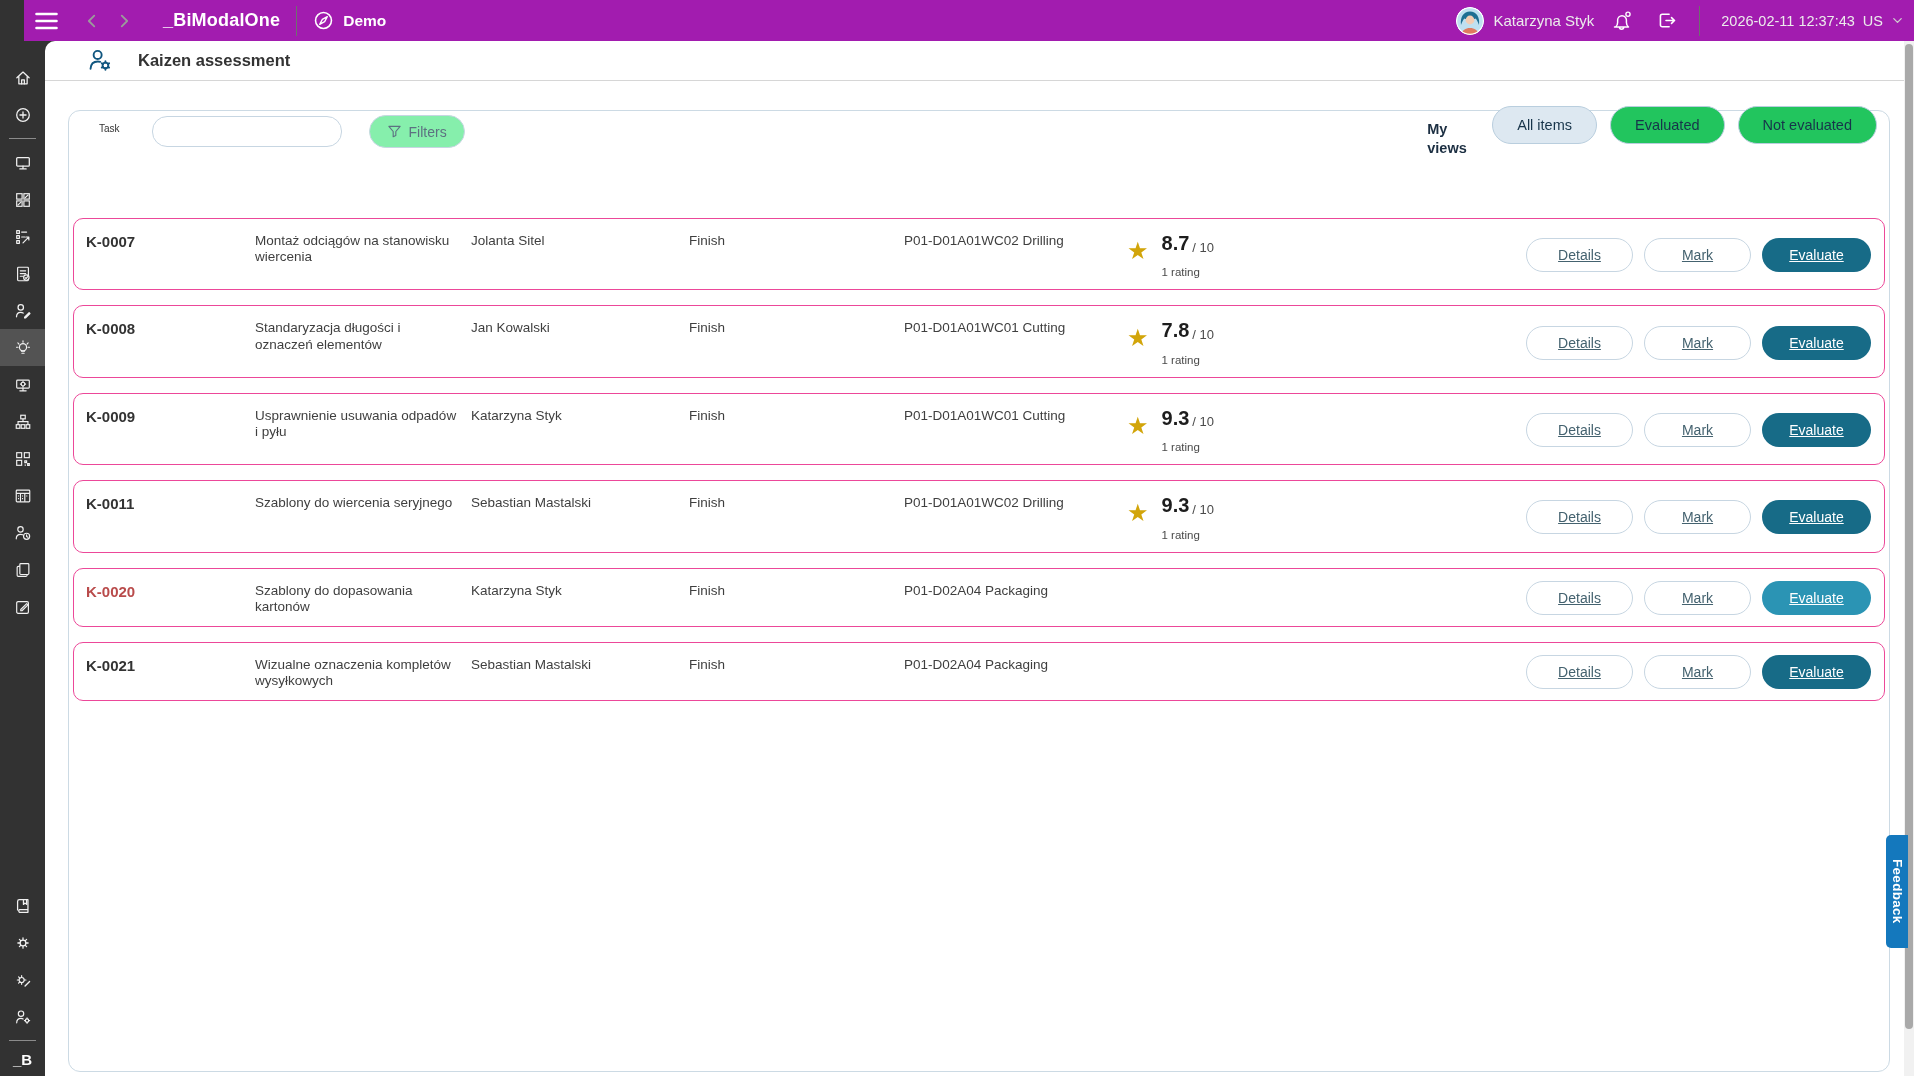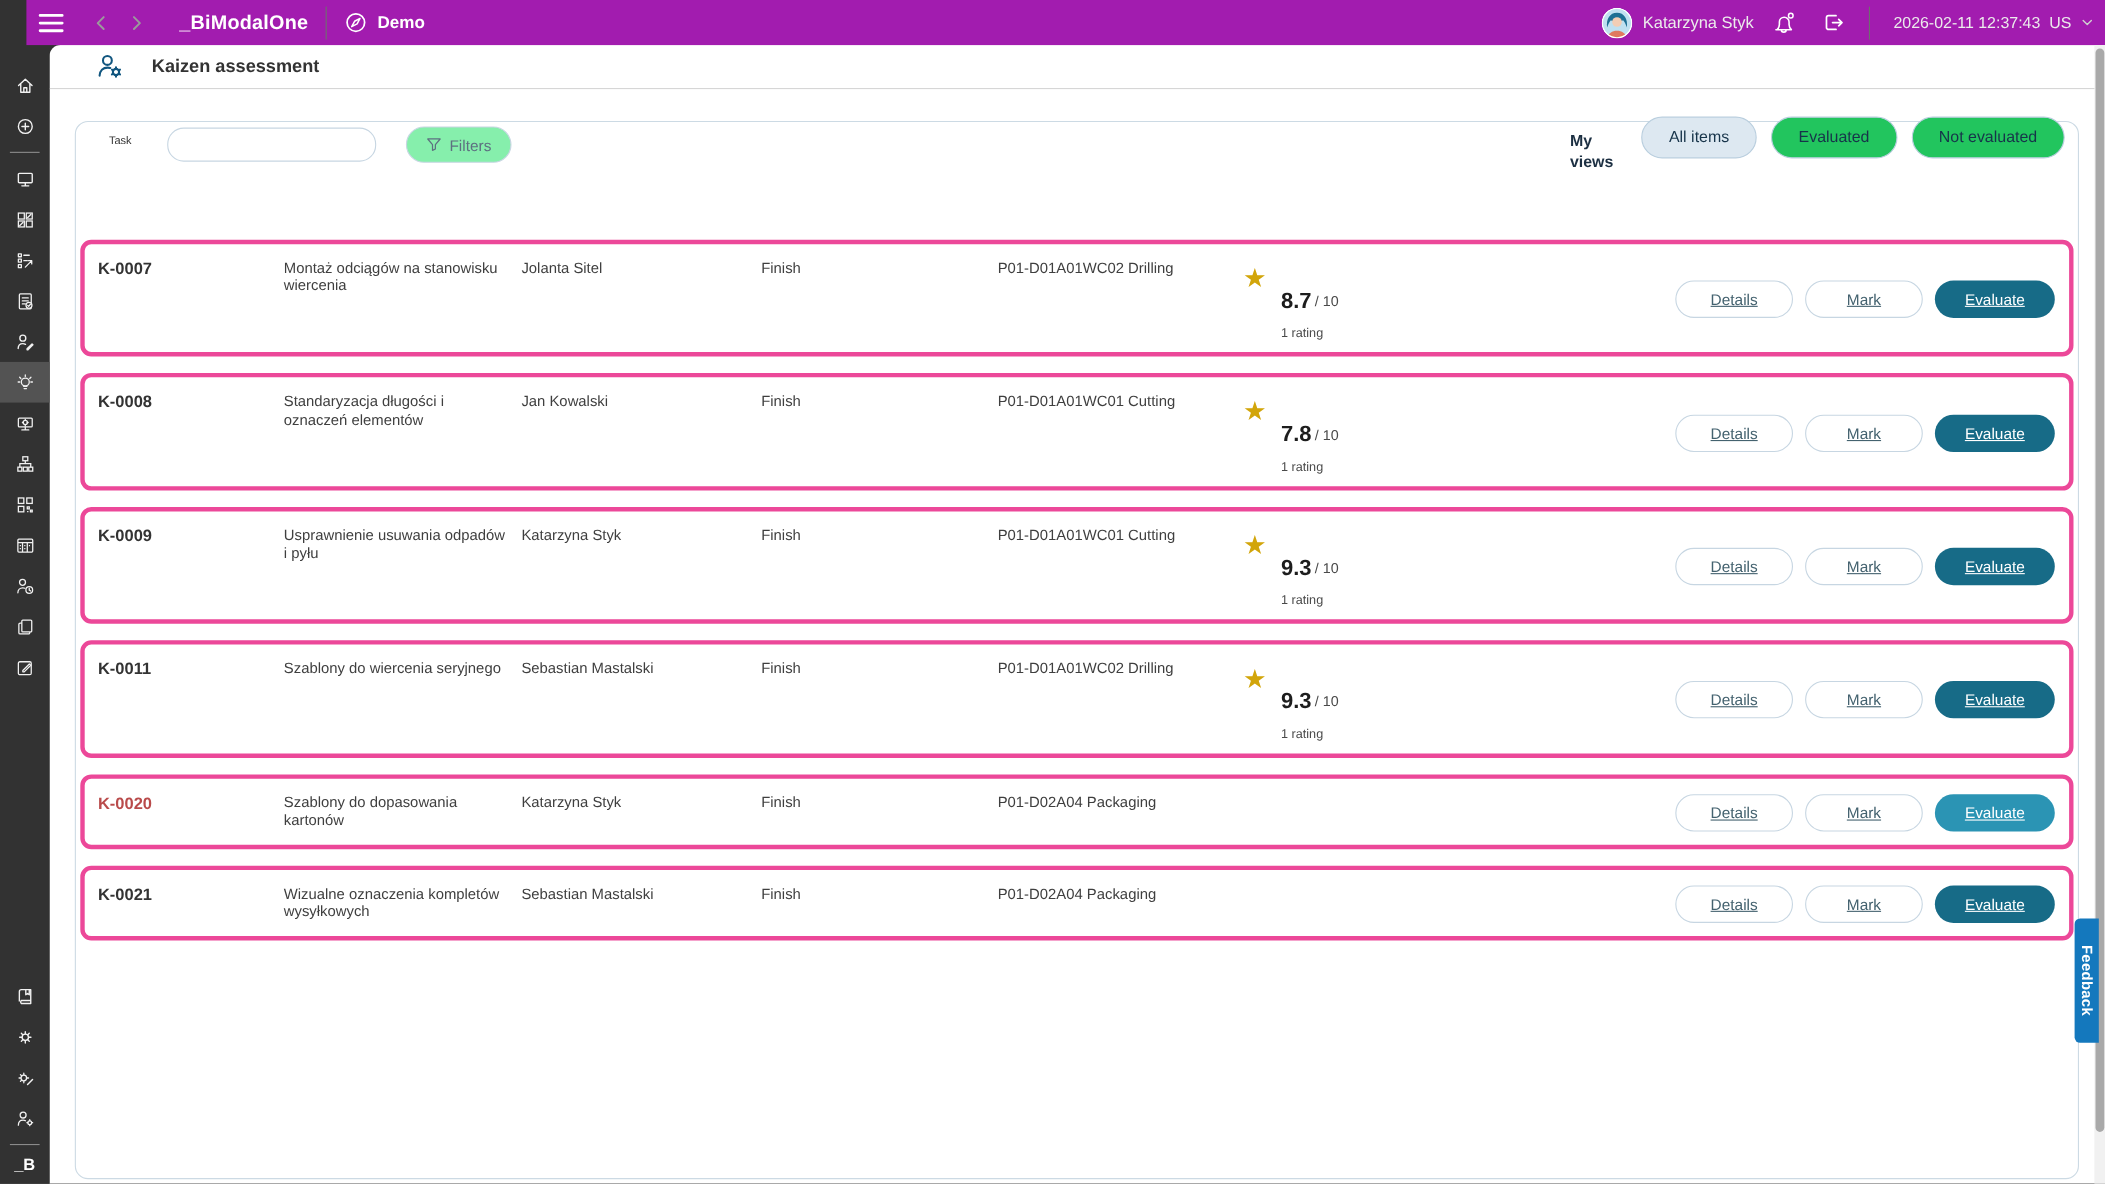--- a/index.html
+++ b/index.html
@@ -53,33 +53,33 @@
     color:#5d7181; cursor:pointer; font-family:inherit; }
   .ctrl-spacer { flex:1; }
   .my-views { width:48px; font-size:14.5px; font-weight:700; color:#1c2f42; line-height:1.3;
     margin-top:7px; margin-right:17px; }
   .pill-group { display:flex; gap:13px; margin-top:-7px; }
   .pill { height:38px; border-radius:19px; border:1px solid #b9cede; background:#22c55e; color:#17344a;
     font-size:14.5px; padding:0 24px; display:flex; align-items:center; cursor:pointer; font-family:inherit; }
   .pill.selected { background:#dde8f1; }
 
   .rows { position:absolute; top:107px; left:4px; right:4px; display:flex; flex-direction:column; gap:15px; }
-  .row-card { border:4px solid #ec4899; border-radius:10px; background:#fff; display:flex;
+  .row-card { border:1px solid #ec4899; border-radius:10px; background:#fff; display:flex;
     align-items:stretch; min-height:71px; padding:12px 10px 10px 0; }
   .row-card.short { min-height:57px; }
   .cell { font-size:13.5px; color:#3f3f3f; line-height:1.22; padding-top:2px; }
   .cell-id { width:181px; padding-left:12px; font-size:15px; font-weight:700; color:#333; }
   .cell-id.red { color:#b94b4b; }
   .cell-desc { width:216px; padding-right:14px; }
   .cell-person { width:218px; }
   .cell-status { width:215px; }
   .cell-wc { width:223px; }
   .cell-rating { width:255px; display:flex; align-items:flex-start; padding-top:0; }
   .star { font-size:24px; color:#d2a50a; line-height:1; margin-top:8px; margin-right:13px; }
-  .score-line { display:flex; align-items:center;margin-top:28px; }
+  .score-line { display:flex; align-items:flex-end; }
   .score { font-size:20px; font-weight:700; color:#1d1d1d; }
   .score-max { font-size:13px; color:#4a4a4a; margin-left:3px; }
   .rating-count { font-size:11.5px; color:#4a4a4a; margin-top:10px; }
   .spacer { flex:1; }
   .actions { display:flex; align-items:center; gap:11px; align-self:center; margin-right:3px; }
   .btn { height:34px; border-radius:17px; font-size:14px; cursor:pointer; font-family:inherit;text-decoration:underline; }
   .btn.outline { width:107px; border:1px solid #c7d6e2; background:#fff; color:#44626f; }
   .btn.primary { width:109px; border:none; background:#176b87; color:#fff; }
   .btn.primary.light { background:#2b94b4; }
 

